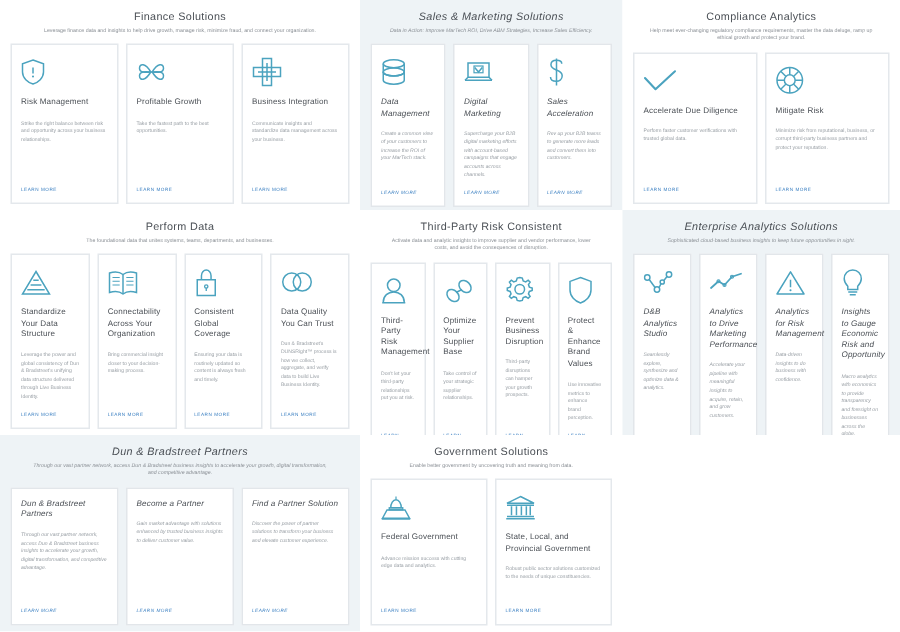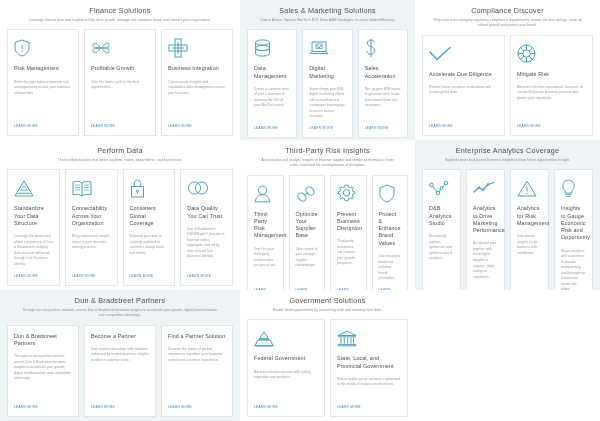--- a/index.html
+++ b/index.html
@@ -15,21 +15,21 @@
     grid-template-columns: 240px 175px 185px;
     grid-template-rows: 140px 150px 131px;
   }
   .panel {
     padding: 6px 7px 4px 7px;
     display: flex;
     flex-direction: column;
     align-items: center;
     overflow: hidden;
   }
-  .panel.tint { background: #eef3f6; }
+  .panel.tint { background: #eef3f6; font-style: italic; }
   .panel.plain { background: #ffffff; }
 
   .sec-title {
     font-size: 7.2px;
     color: #4a4f55;
     letter-spacing: .25px;
     text-align: center;
     margin-bottom: 3px;
     font-weight: 400;
     white-space: nowrap;
@@ -184,21 +184,21 @@
               <path d="M9.5 4.5 C9.5 3 8 2.2 6 2.2 C3.8 2.2 2.3 3.3 2.3 5.2 C2.3 9.5 9.8 7.8 9.8 12.5 C9.8 14.8 8 16.2 5.8 16.2 C3.5 16.2 2 15 2 13.3" fill="none" stroke="#4ba3bf" stroke-width="1"></path>
             </svg>
           </div>
           <div class="card-title">Sales Acceleration</div>
           <div class="card-desc">Rev up your B2B teams to generate more leads and convert them into customers.</div>
           <a class="learn" href="#">LEARN MORE</a>
         </div>
       </div>
     </div>
     <div class="panel plain">
-      <div class="sec-title">Compliance Discover</div>
+      <div class="sec-title">Compliance Analytics</div>
       <div class="sec-sub">Help meet ever-changing regulatory compliance requirements, master the data deluge, ramp up ethical growth and protect your brand.</div>
       <div class="cards">
         <div class="card">
           <div class="icon">
             <svg width="22" height="16" viewBox="0 0 22 16">
               <path d="M1 6 L8 13.5 L21 1.5" fill="none" stroke="#4ba3bf" stroke-width="1.4" stroke-linecap="round" stroke-linejoin="round"></path>
             </svg>
           </div>
           <div class="card-title">Accelerate Due Diligence</div>
           <div class="card-desc">Perform faster customer verifications with trusted global data.</div>
@@ -279,21 +279,21 @@
               <circle cx="14.5" cy="7" r="6" fill="none" stroke="#4ba3bf" stroke-width="1"></circle>
             </svg>
           </div>
           <div class="card-title">Data Quality You Can Trust</div>
           <div class="card-desc">Dun &amp; Bradstreet's DUNSRight™ process is how we collect, aggregate, and verify data to build Live Business Identity.</div>
           <a class="learn" href="#">LEARN MORE</a>
         </div>
       </div>
     </div>
     <div class="panel plain">
-      <div class="sec-title">Third-Party Risk Insights</div>
+      <div class="sec-title">Third-Party Risk Consistent</div>
       <div class="sec-sub">Activate data and analytic insights to improve supplier and vendor performance, lower costs, and avoid the consequences of disruption.</div>
       <div class="cards">
         <div class="card">
           <div class="icon">
             <svg width="17" height="18" viewBox="0 0 17 18">
               <circle cx="8.5" cy="5.2" r="4.2" fill="none" stroke="#4ba3bf" stroke-width="1"></circle>
               <path d="M1.5 16.5 C1.5 12.2 4.7 9.6 8.5 9.6 C12.3 9.6 15.5 12.2 15.5 16.5" fill="none" stroke="#4ba3bf" stroke-width="1"></path>
               <line x1="0.8" y1="16.8" x2="16.2" y2="16.8" stroke="#4ba3bf" stroke-width="1"></line>
             </svg>
           </div>
@@ -330,21 +330,21 @@
               <path d="M8 1 L15 3.6 V9.4 C15 13.6 11.6 16.9 8 18 C4.4 16.9 1 13.6 1 9.4 V3.6 Z" fill="none" stroke="#4ba3bf" stroke-width="1"></path>
             </svg>
           </div>
           <div class="card-title">Protect &amp; Enhance Brand Values</div>
           <div class="card-desc">Use innovative metrics to enhance brand perception.</div>
           <a class="learn" href="#">LEARN MORE</a>
         </div>
       </div>
     </div>
     <div class="panel tint">
-      <div class="sec-title">Enterprise Analytics Coverage</div>
+      <div class="sec-title">Enterprise Analytics Solutions</div>
       <div class="sec-sub">Sophisticated cloud-based business insights to keep future opportunities in sight.</div>
       <div class="cards">
         <div class="card">
           <div class="icon">
             <svg width="20" height="16" viewBox="0 0 20 16">
               <circle cx="2.5" cy="5" r="1.8" fill="none" stroke="#4ba3bf" stroke-width="1"></circle>
               <circle cx="9" cy="13" r="1.8" fill="none" stroke="#4ba3bf" stroke-width="1"></circle>
               <circle cx="17" cy="3" r="1.8" fill="none" stroke="#4ba3bf" stroke-width="1"></circle>
               <circle cx="12.5" cy="8" r="1.4" fill="none" stroke="#4ba3bf" stroke-width="1"></circle>
               <line x1="3.8" y1="6.3" x2="7.7" y2="11.7" stroke="#4ba3bf" stroke-width="1"></line>

